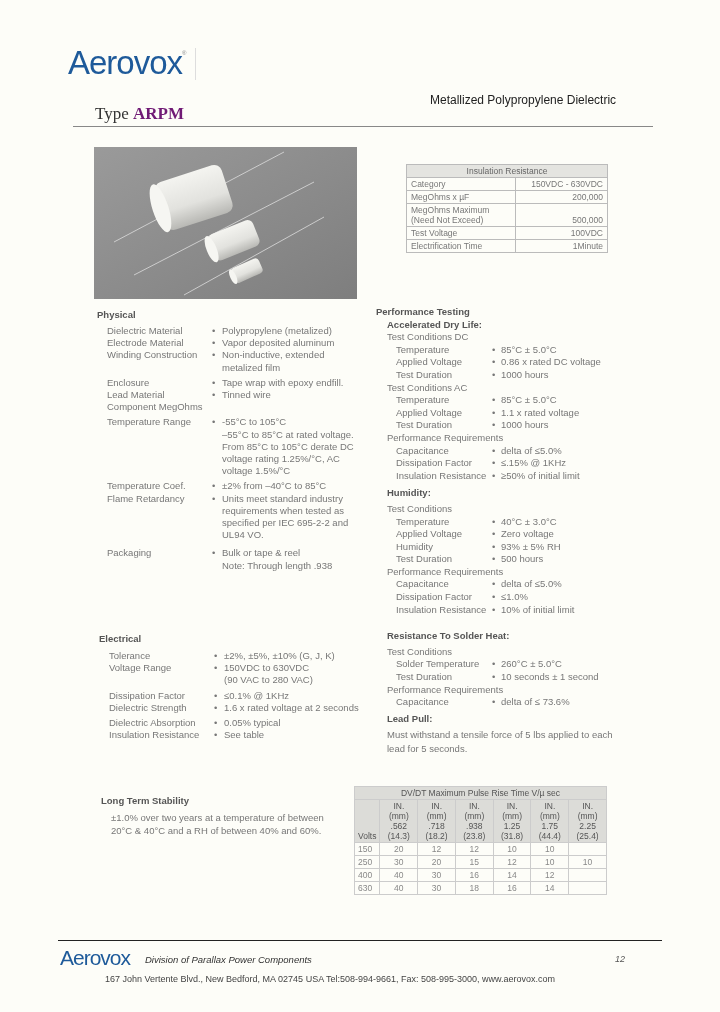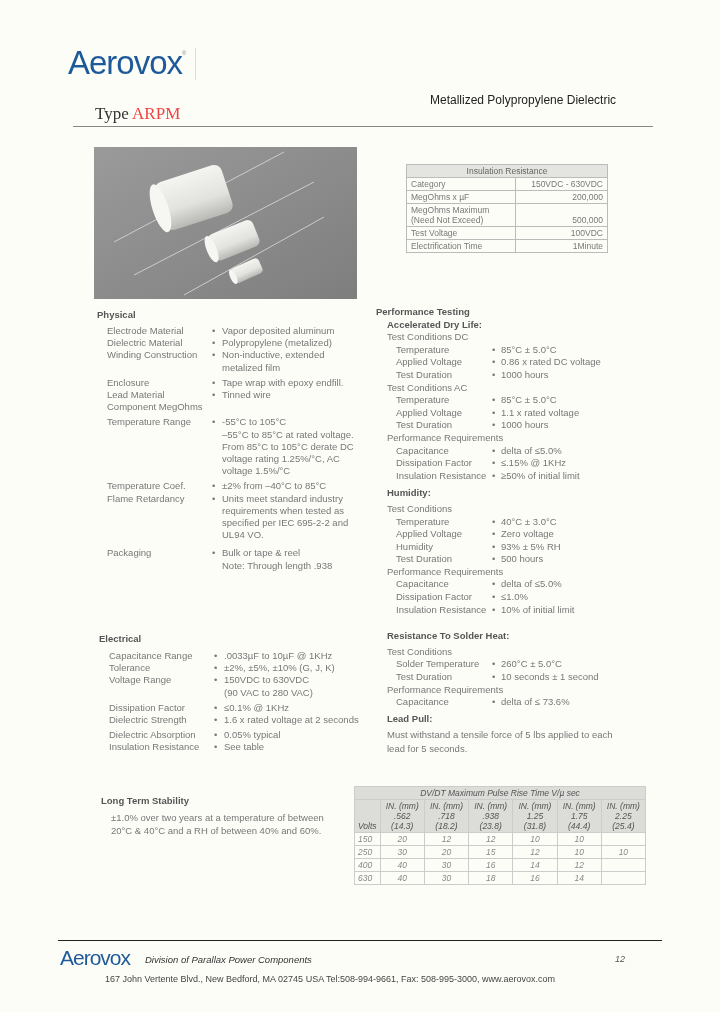--- a/index.html
+++ b/index.html
@@ -4,42 +4,42 @@
 <style>
   html, body { margin:0; padding:0; }
   body { width:720px; height:1012px; background:#fdfdf8; position:relative; overflow:hidden;
          font-family:"Liberation Sans", sans-serif; color:#555; }
   .abs { position:absolute; }
   .logo { left:68px; top:44px; font-size:33px; color:#1e5a9a; letter-spacing:-1px; font-weight:400; }
   .logo sup { font-size:6px; color:#888; vertical-align:top; position:relative; top:6px; }
   .logo-bar { left:195px; top:48px; width:1px; height:32px; background:#ddd; }
   .subtitle { left:430px; top:93px; font-size:12px; color:#222; }
   .type { left:95px; top:104px; font-family:"Liberation Serif", serif; font-size:17px; color:#333; }
-  .type b { font-weight:400; color:#ef4444; }
+  .type b { font-weight:700; color:#701a75; }
   .hrule { left:73px; top:126px; width:580px; height:1px; background:#888; }
   .photo { left:94px; top:147px; width:263px; height:152px; background:#8c8c8c; overflow:hidden; }
   .ir-table { left:406px; top:164px; width:202px; border-collapse:collapse; font-size:8.5px; color:#777; }
   .ir-table td, .ir-table th { border:1px solid #bbb; padding:1px 4px; line-height:10px; }
   .ir-table th { background:#e4e4e0; font-weight:400; color:#666; text-align:center; }
   .ir-table td.v { text-align:right; vertical-align:bottom; }
   .sec-title { font-size:9.5px; font-weight:700; color:#555; }
   .spec { font-size:9.5px; color:#777; line-height:12.2px; }
   .row { display:flex; }
   .lbl { width:105px; flex:none; }
   .val { flex:1; padding-left:10px; position:relative; }
   .val::before { content:"•"; position:absolute; left:0; top:0; }
   .gap { height:3px; }
   .pt { font-size:9.5px; color:#777; line-height:12.6px; }
   .pt .r { display:flex; }
   .pt .l1 { padding-left:11px; }
   .pt .l2 { padding-left:20px; width:96px; flex:none; }
   .pt .v { position:relative; padding-left:9px; }
   .pt .v::before { content:"•"; position:absolute; left:0; }
   .pt .h { font-weight:700; color:#555; padding-left:11px; }
-  .dv-table { left:354px; top:786px; width:292px; border-collapse:collapse; font-size:8.5px; color:#888;font-style:italic; }
+  .dv-table { left:354px; top:786px; width:253px; border-collapse:collapse; font-size:8.5px; color:#888; }
   .dv-table td, .dv-table th { border:1px solid #ccc; padding:1px 3px; line-height:10px; text-align:center; }
   .dv-table thead th { background:#dcdcd8; color:#555; font-weight:400; }
   .dv-table td:first-child { text-align:left; }
   .foot-rule { left:58px; top:940px; width:604px; height:1px; background:#222; }
   .foot-logo { left:60px; top:946px; font-size:21px; color:#1e5a9a; letter-spacing:-1px; }
   .foot-div { left:145px; top:954px; font-size:9.5px; font-style:italic; color:#333; }
   .foot-page { left:615px; top:954px; font-size:9px; color:#555; font-style:italic; }
   .foot-addr { left:105px; top:974px; font-size:9px; color:#444; }
 </style>
 </head>
@@ -107,26 +107,26 @@
   <tr>
         <td>Electrification Time</td>
         <td class="v">1Minute</td>
       </tr>
 </tbody>
   </table>
 
 <div class="abs sec-title" style="left:97px;top:309px">Physical</div>
 <div class="abs spec" style="left:107px;top:325px;width:250px">
   <div class="row">
+      <div class="lbl">Dielectric Material</div>
+      <div class="val">Polypropylene (metalized)</div>
+    </div>
+  <div class="row">
       <div class="lbl">Electrode Material</div>
       <div class="val">Vapor deposited aluminum</div>
-    </div>
-  <div class="row">
-      <div class="lbl">Dielectric Material</div>
-      <div class="val">Polypropylene (metalized)</div>
     </div>
   <div class="row">
       <div class="lbl">Winding Construction</div>
       <div class="val">Non-inductive, extended metalized film</div>
     </div>
   <div class="gap"></div>
   <div class="row">
       <div class="lbl">Enclosure</div>
       <div class="val">Tape wrap with epoxy endfill.</div>
     </div>
@@ -160,24 +160,20 @@
       <div class="lbl">Packaging</div>
       <div class="val">
         <div>Bulk or tape &amp; reel</div>
         <div>Note: Through length .938</div>
       </div>
     </div>
 </div>
 
 <div class="abs sec-title" style="left:99px;top:633px">Electrical</div>
 <div class="abs spec" style="left:109px;top:650px;width:250px">
-  <div class="row">
-      <div class="lbl">Capacitance Range</div>
-      <div class="val">.0033µF to 10µF @ 1KHz</div>
-    </div>
   <div class="row">
       <div class="lbl">Tolerance</div>
       <div class="val">±2%, ±5%, ±10% (G, J, K)</div>
     </div>
   <div class="row">
       <div class="lbl">Voltage Range</div>
       <div class="val">
         <div>150VDC to 630VDC</div>
         <div>(90 VAC to 280 VAC)</div>
       </div>

